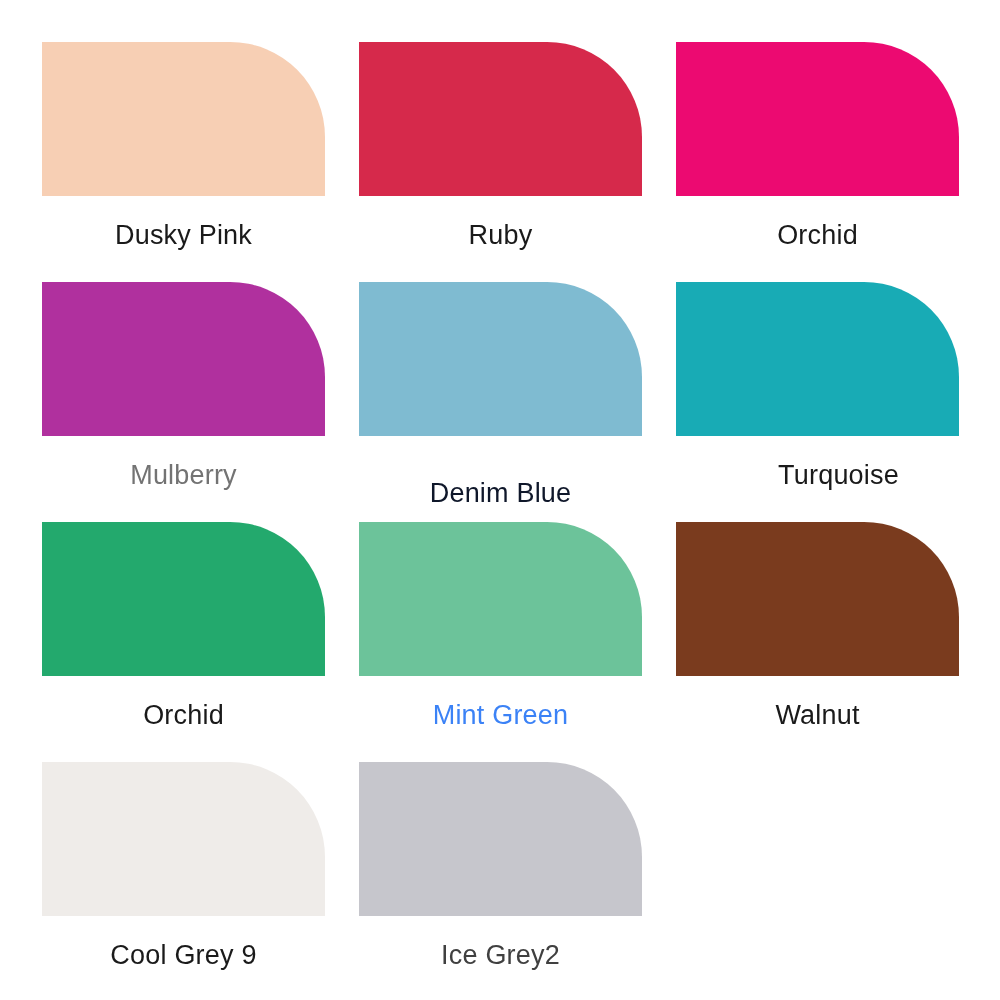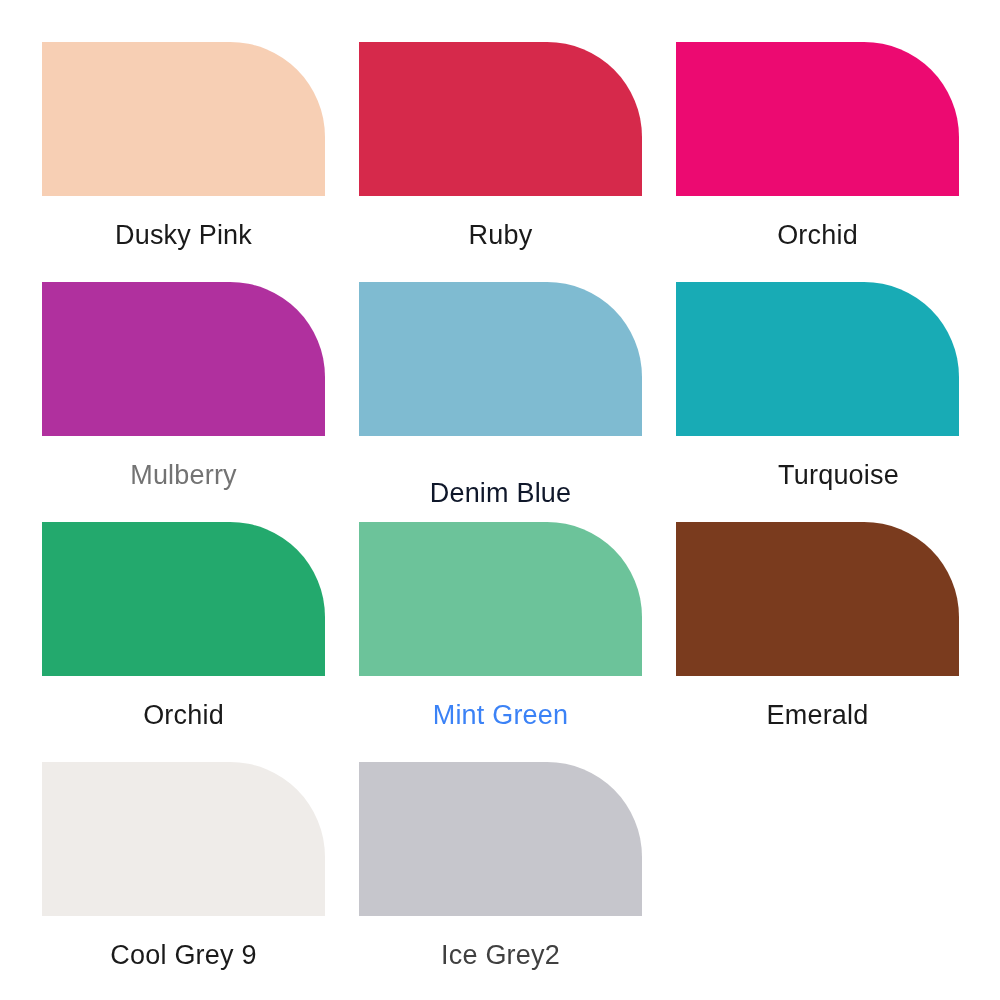--- a/index.html
+++ b/index.html
@@ -86,21 +86,21 @@
     <div class="swatch-cell">
       <div class="swatch-chip" style="background: rgb(35, 169, 109);"></div>
       <div class="swatch-label" style="color: rgb(26, 26, 26);">Orchid</div>
     </div>
     <div class="swatch-cell">
       <div class="swatch-chip" style="background: rgb(108, 195, 154);"></div>
       <div class="swatch-label" style="color: #3b82f6;">Mint Green</div>
     </div>
     <div class="swatch-cell">
       <div class="swatch-chip" style="background: rgb(122, 59, 30);"></div>
-      <div class="swatch-label" style="color: rgb(26, 26, 26);">Emerald</div>
+      <div class="swatch-label" style="color: rgb(26, 26, 26);">Walnut</div>
     </div>
     <div class="swatch-cell">
       <div class="swatch-chip" style="background: rgb(239, 236, 233);"></div>
       <div class="swatch-label" style="color: rgb(26, 26, 26);">Cool Grey 9</div>
     </div>
     <div class="swatch-cell">
       <div class="swatch-chip" style="background: rgb(198, 198, 204);"></div>
       <div class="swatch-label" style="color: #404040;">Ice Grey2</div>
     </div>
   </div>

